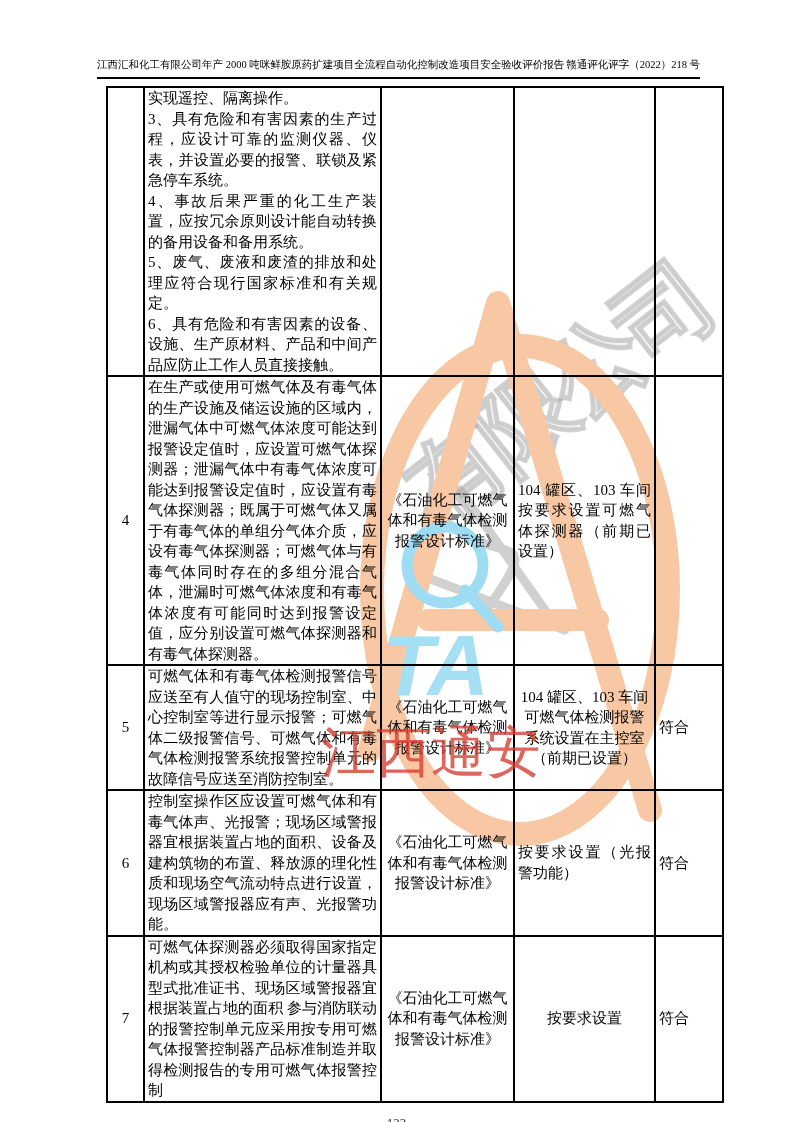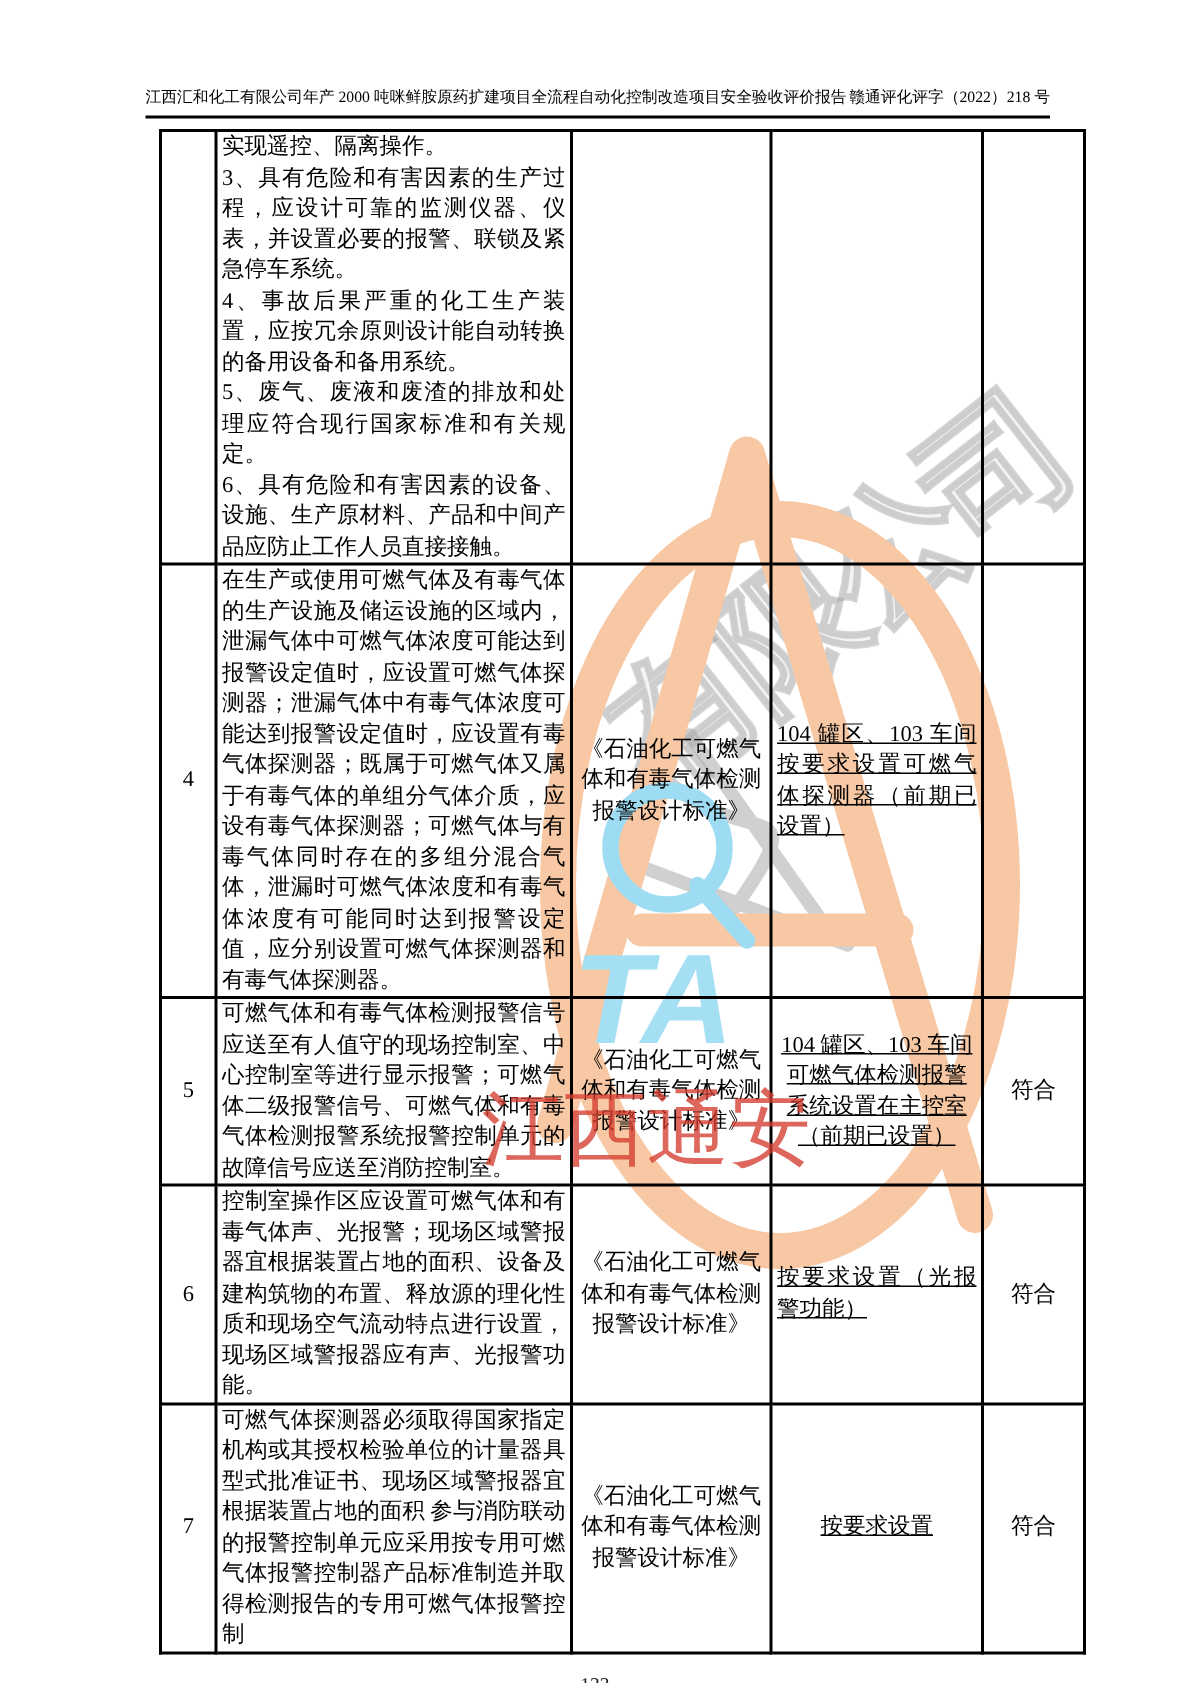--- a/index.html
+++ b/index.html
@@ -37,23 +37,23 @@
 
   table.main {
     border-collapse:collapse; table-layout:fixed;
     margin:7px 0 12px 106px; width:616px;
     font-size:15px; line-height:20.5px;
   }
   table.main td { border:2px solid #000; padding:0 3px; background:transparent; }
   td.no   { text-align:center; vertical-align:middle; }
   td.req  { text-align:justify; vertical-align:top; white-space:pre-wrap; }
   td.std  { text-align:center; vertical-align:middle; padding:0 6px; }
-  td.impl { text-align:justify; vertical-align:middle; padding:0 6px;text-decoration:underline; }
+  td.impl { text-align:justify; vertical-align:middle; padding:0 6px; }
   td.impl.center { text-align:center; }
-  td.concl{ text-align:center; vertical-align:middle; }
+  td.concl{ text-align:left; vertical-align:middle; }
 
   tr.row-a { height:262px; }
   tr.row-4 { height:288px; }
   tr.row-5 { height:122px; }
   tr.row-6 { height:117px; }
   tr.row-7 { height:146px; }
 
   .footer { text-align:center; margin-top:6px; font-size:13px; color:#222; }
 </style>
 </head>

